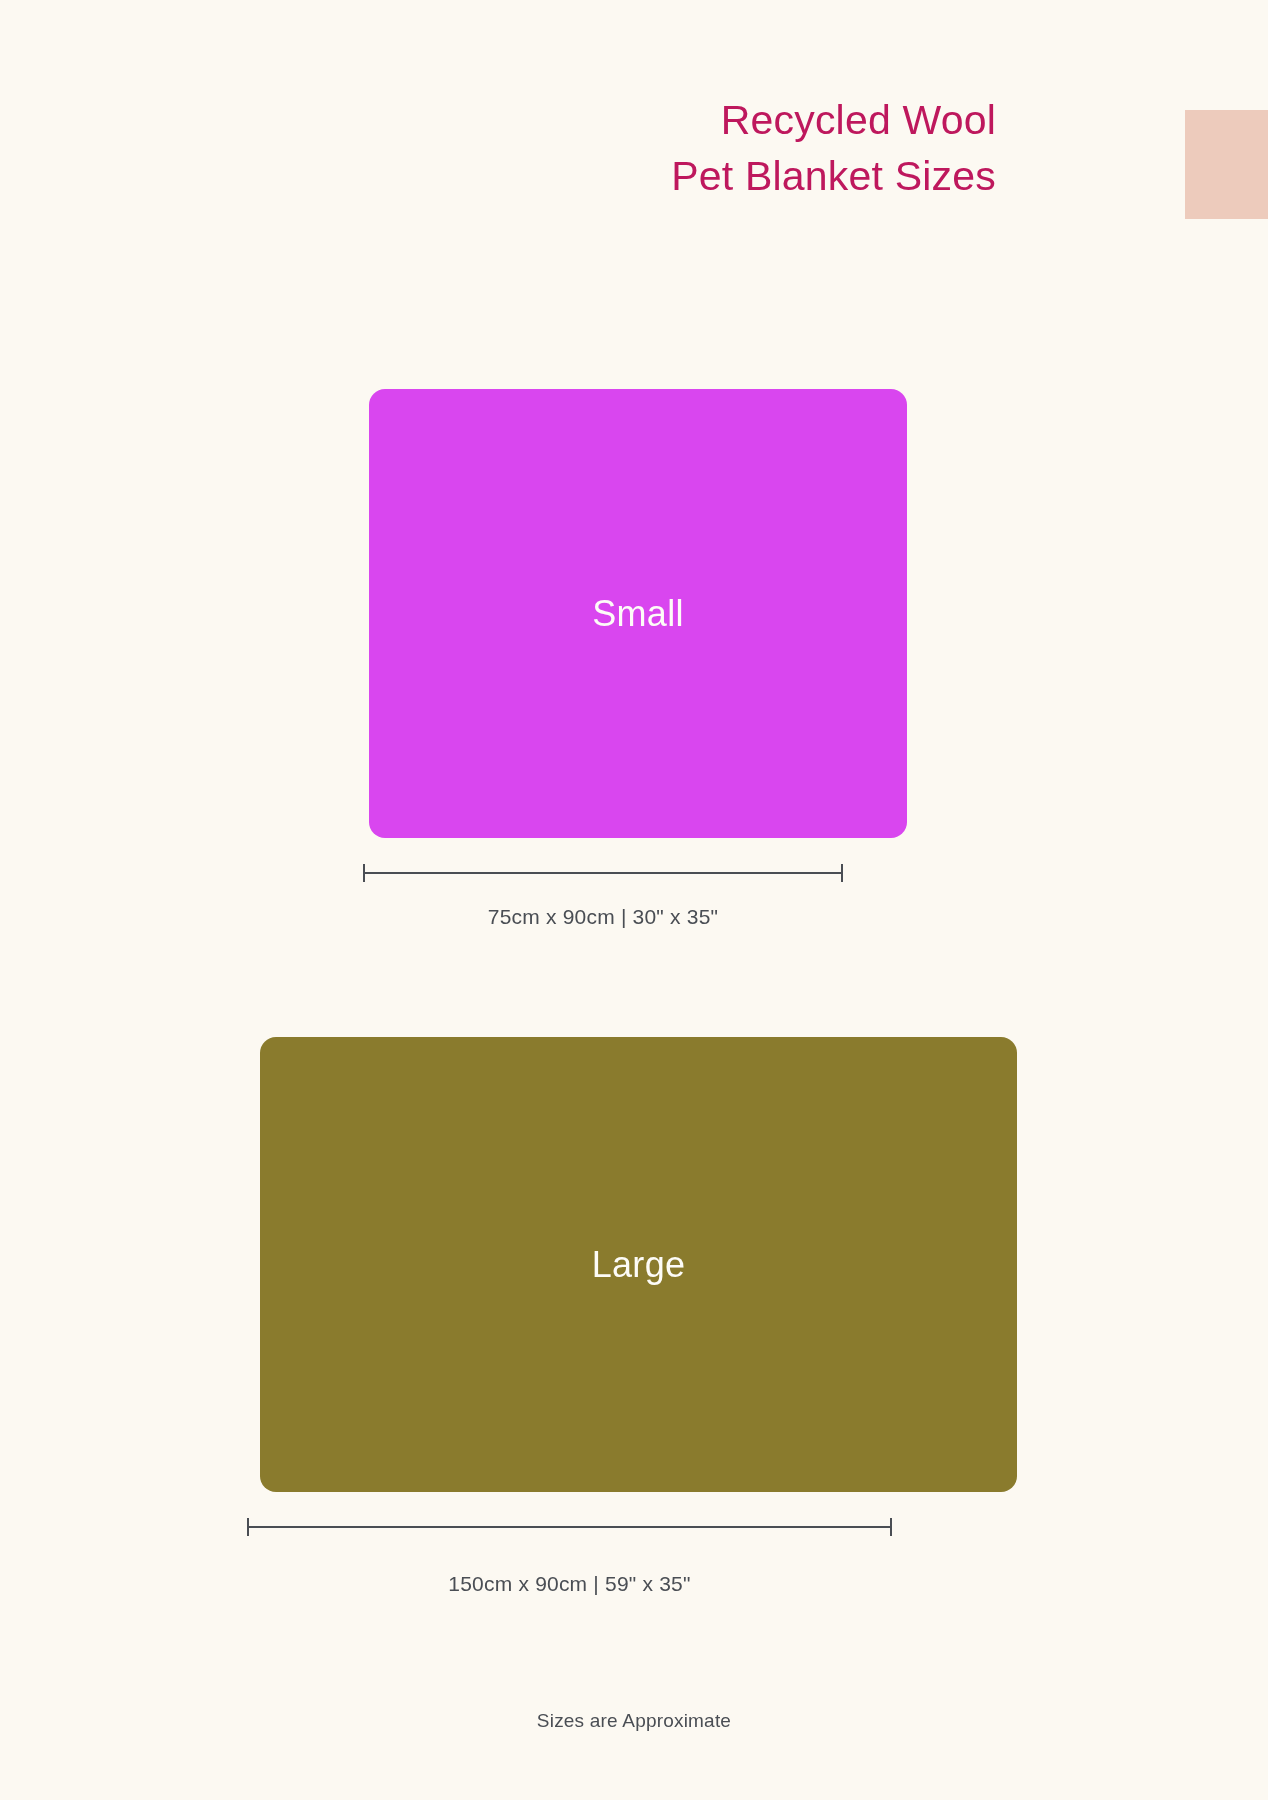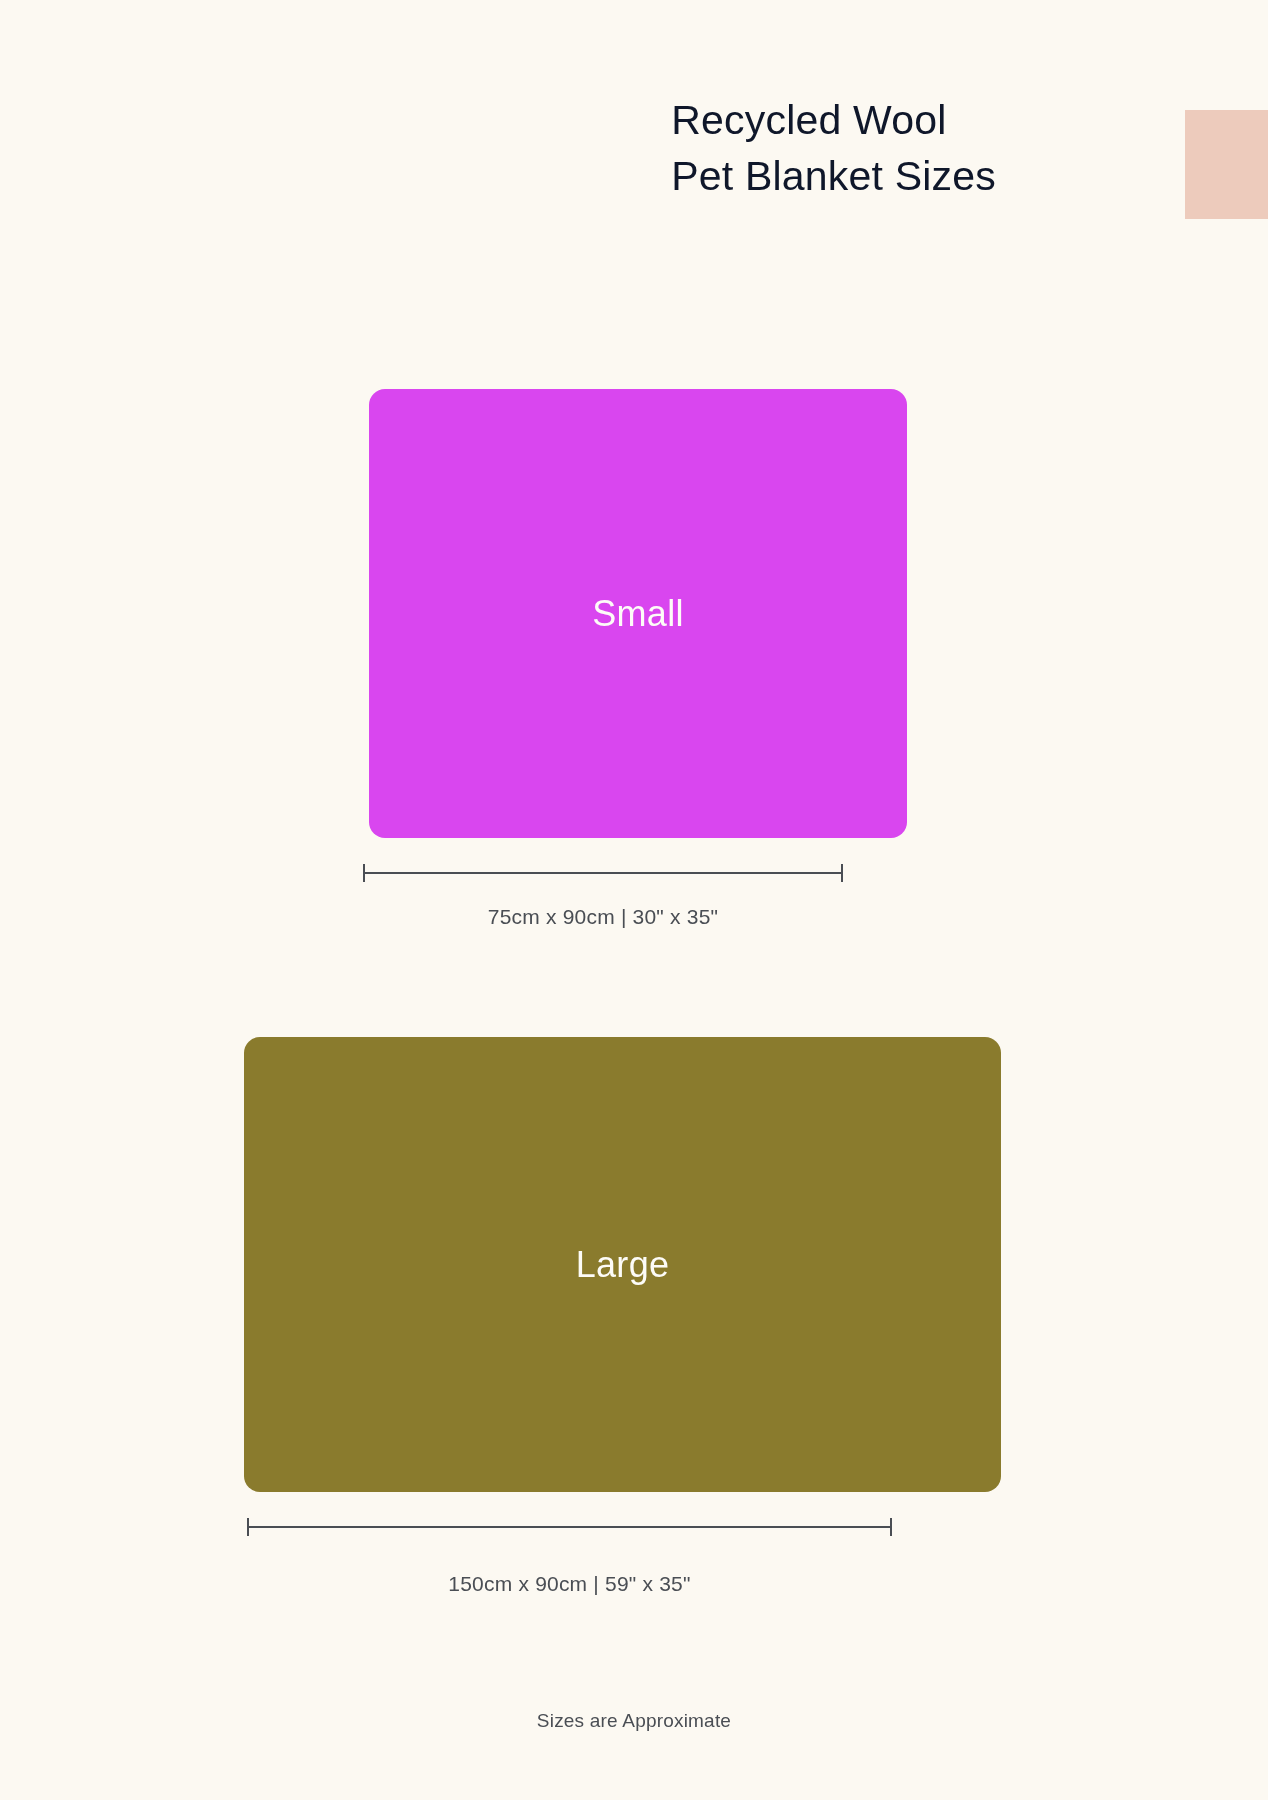--- a/index.html
+++ b/index.html
@@ -29,22 +29,22 @@
     top: 110px;
     width: 95px;
     height: 109px;
     background: #edcbbc;
   }
 
   .title {
     position: absolute;
     right: 272px;
     top: 92px;
-    text-align: left;
-    color: #0f172a;
+    text-align: right;
+    color: #be185d;
     font-size: 41px;
     line-height: 56px;
     font-weight: 400;
     letter-spacing: 0.2px;
     white-space: nowrap;
   }
   .title-line { display: block; }
 
   
   .swatch {
@@ -62,21 +62,21 @@
   }
 
   .swatch-small {
     left: 369px;
     top: 389px;
     width: 538px;
     height: 449px;
     background: #c2915f;
   }
   .swatch-large {
-    left: 244px;
+    left: 260px;
     top: 1037px;
     width: 757px;
     height: 455px;
     background: #8a7b2d;
   }
 
   
   .dim-rule {
     position: absolute;
     height: 18px;

